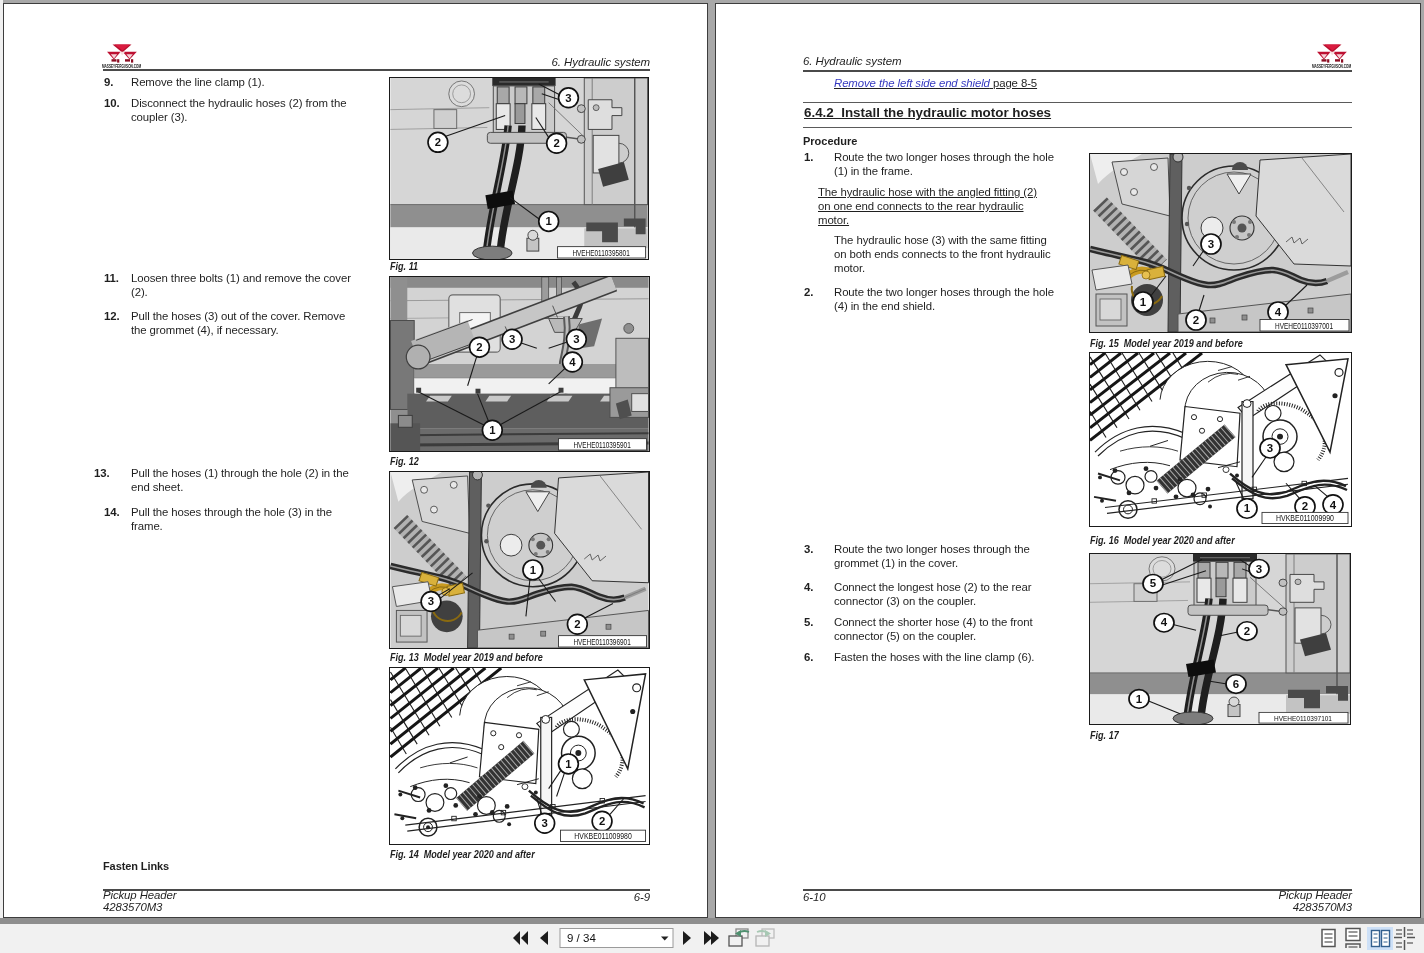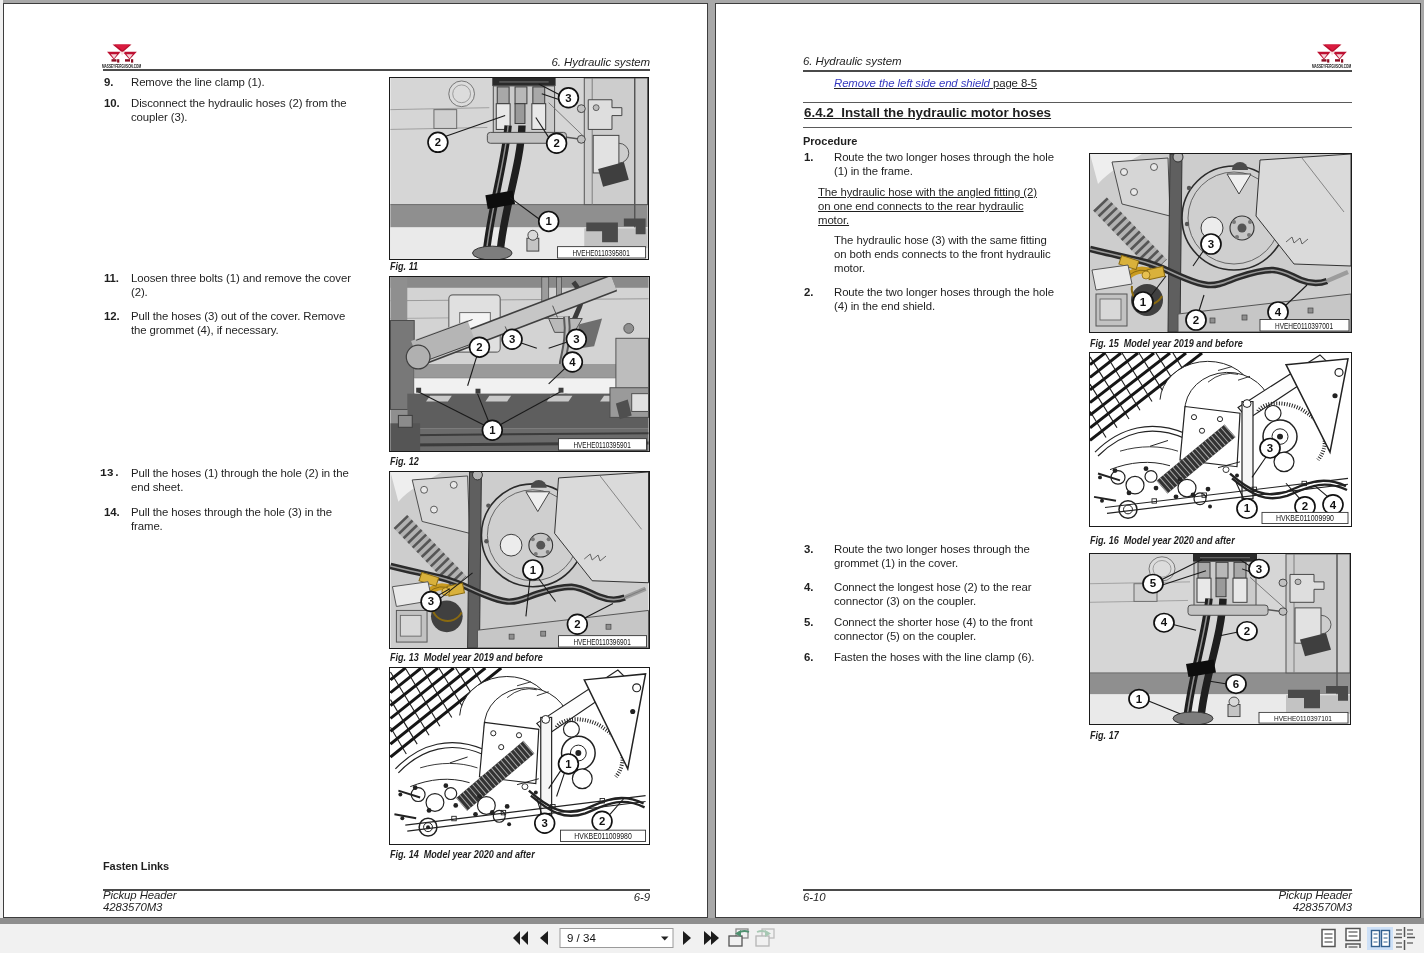--- a/index.html
+++ b/index.html
@@ -49,21 +49,21 @@
 <div class="hr" style="left:103px;top:69px;width:547px;"></div>
 
 <div class="t b" style="left:104px;top:75px;">9.</div>
 <div class="t" style="left:131px;top:75px;">Remove the line clamp (1).</div>
 <div class="t b" style="left:104px;top:96px;">10.</div>
 <div class="t" style="left:131px;top:96px;">Disconnect the hydraulic hoses (2) from the<br>coupler (3).</div>
 <div class="t b" style="left:104px;top:271px;">11.</div>
 <div class="t" style="left:131px;top:271px;">Loosen three bolts (1) and remove the cover<br>(2).</div>
 <div class="t b" style="left:104px;top:309px;">12.</div>
 <div class="t" style="left:131px;top:309px;">Pull the hoses (3) out of the cover. Remove<br>the grommet (4), if necessary.</div>
-<div class="t b" style="left:100px;top:466px;font-family:Liberation Mono, monospace;">13.</div>
+<div class="t b" style="left:94px;top:466px;">13.</div>
 <div class="t" style="left:131px;top:466px;">Pull the hoses (1) through the hole (2) in the<br>end sheet.</div>
 <div class="t b" style="left:104px;top:505px;">14.</div>
 <div class="t" style="left:131px;top:505px;">Pull the hoses through the hole (3) in the<br>frame.</div>
 <div class="t b" style="left:103px;top:859px;font-size:11px;">Fasten Links</div>
 
 <div class="hr" style="left:103px;top:889px;width:547px;"></div>
 <div class="t i" style="left:103px;top:890px;line-height:11.5px;">Pickup Header<br>4283570M3</div>
 <div class="t i" style="left:500px;top:889.5px;width:150px;text-align:right;">6-9</div>
 
 <div class="cap" style="left:390px;top:259px;">Fig. 11</div>

